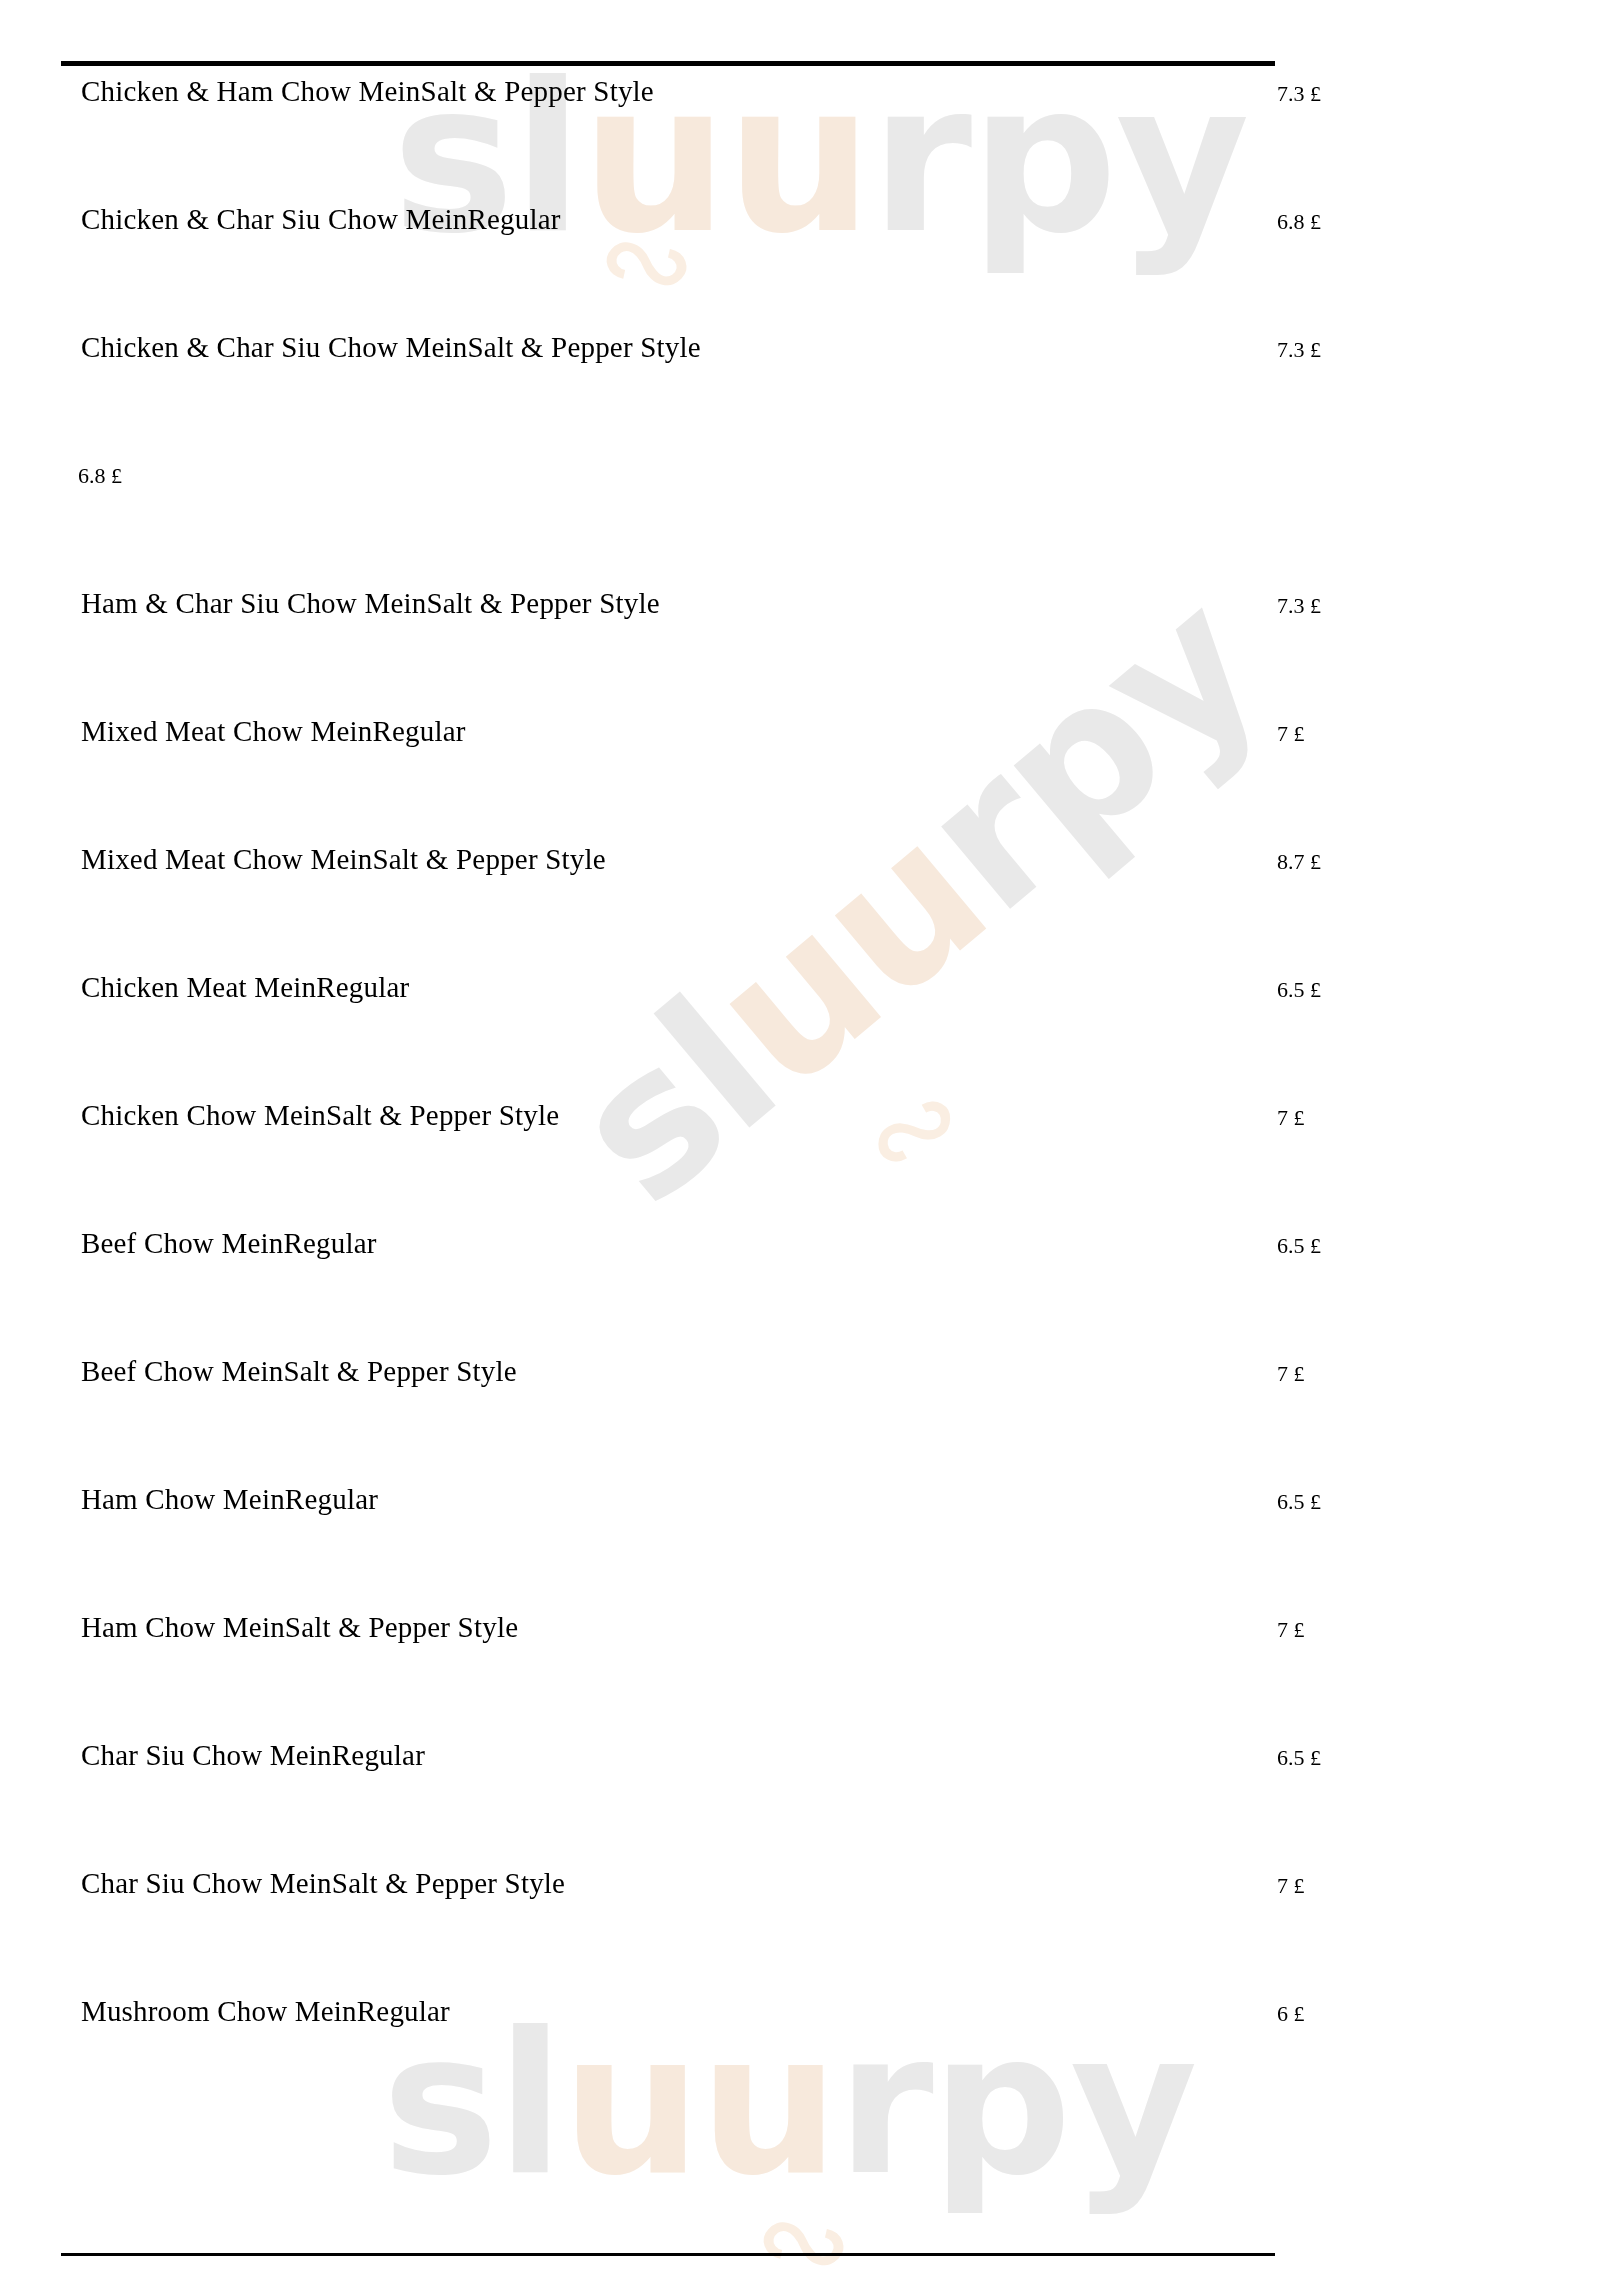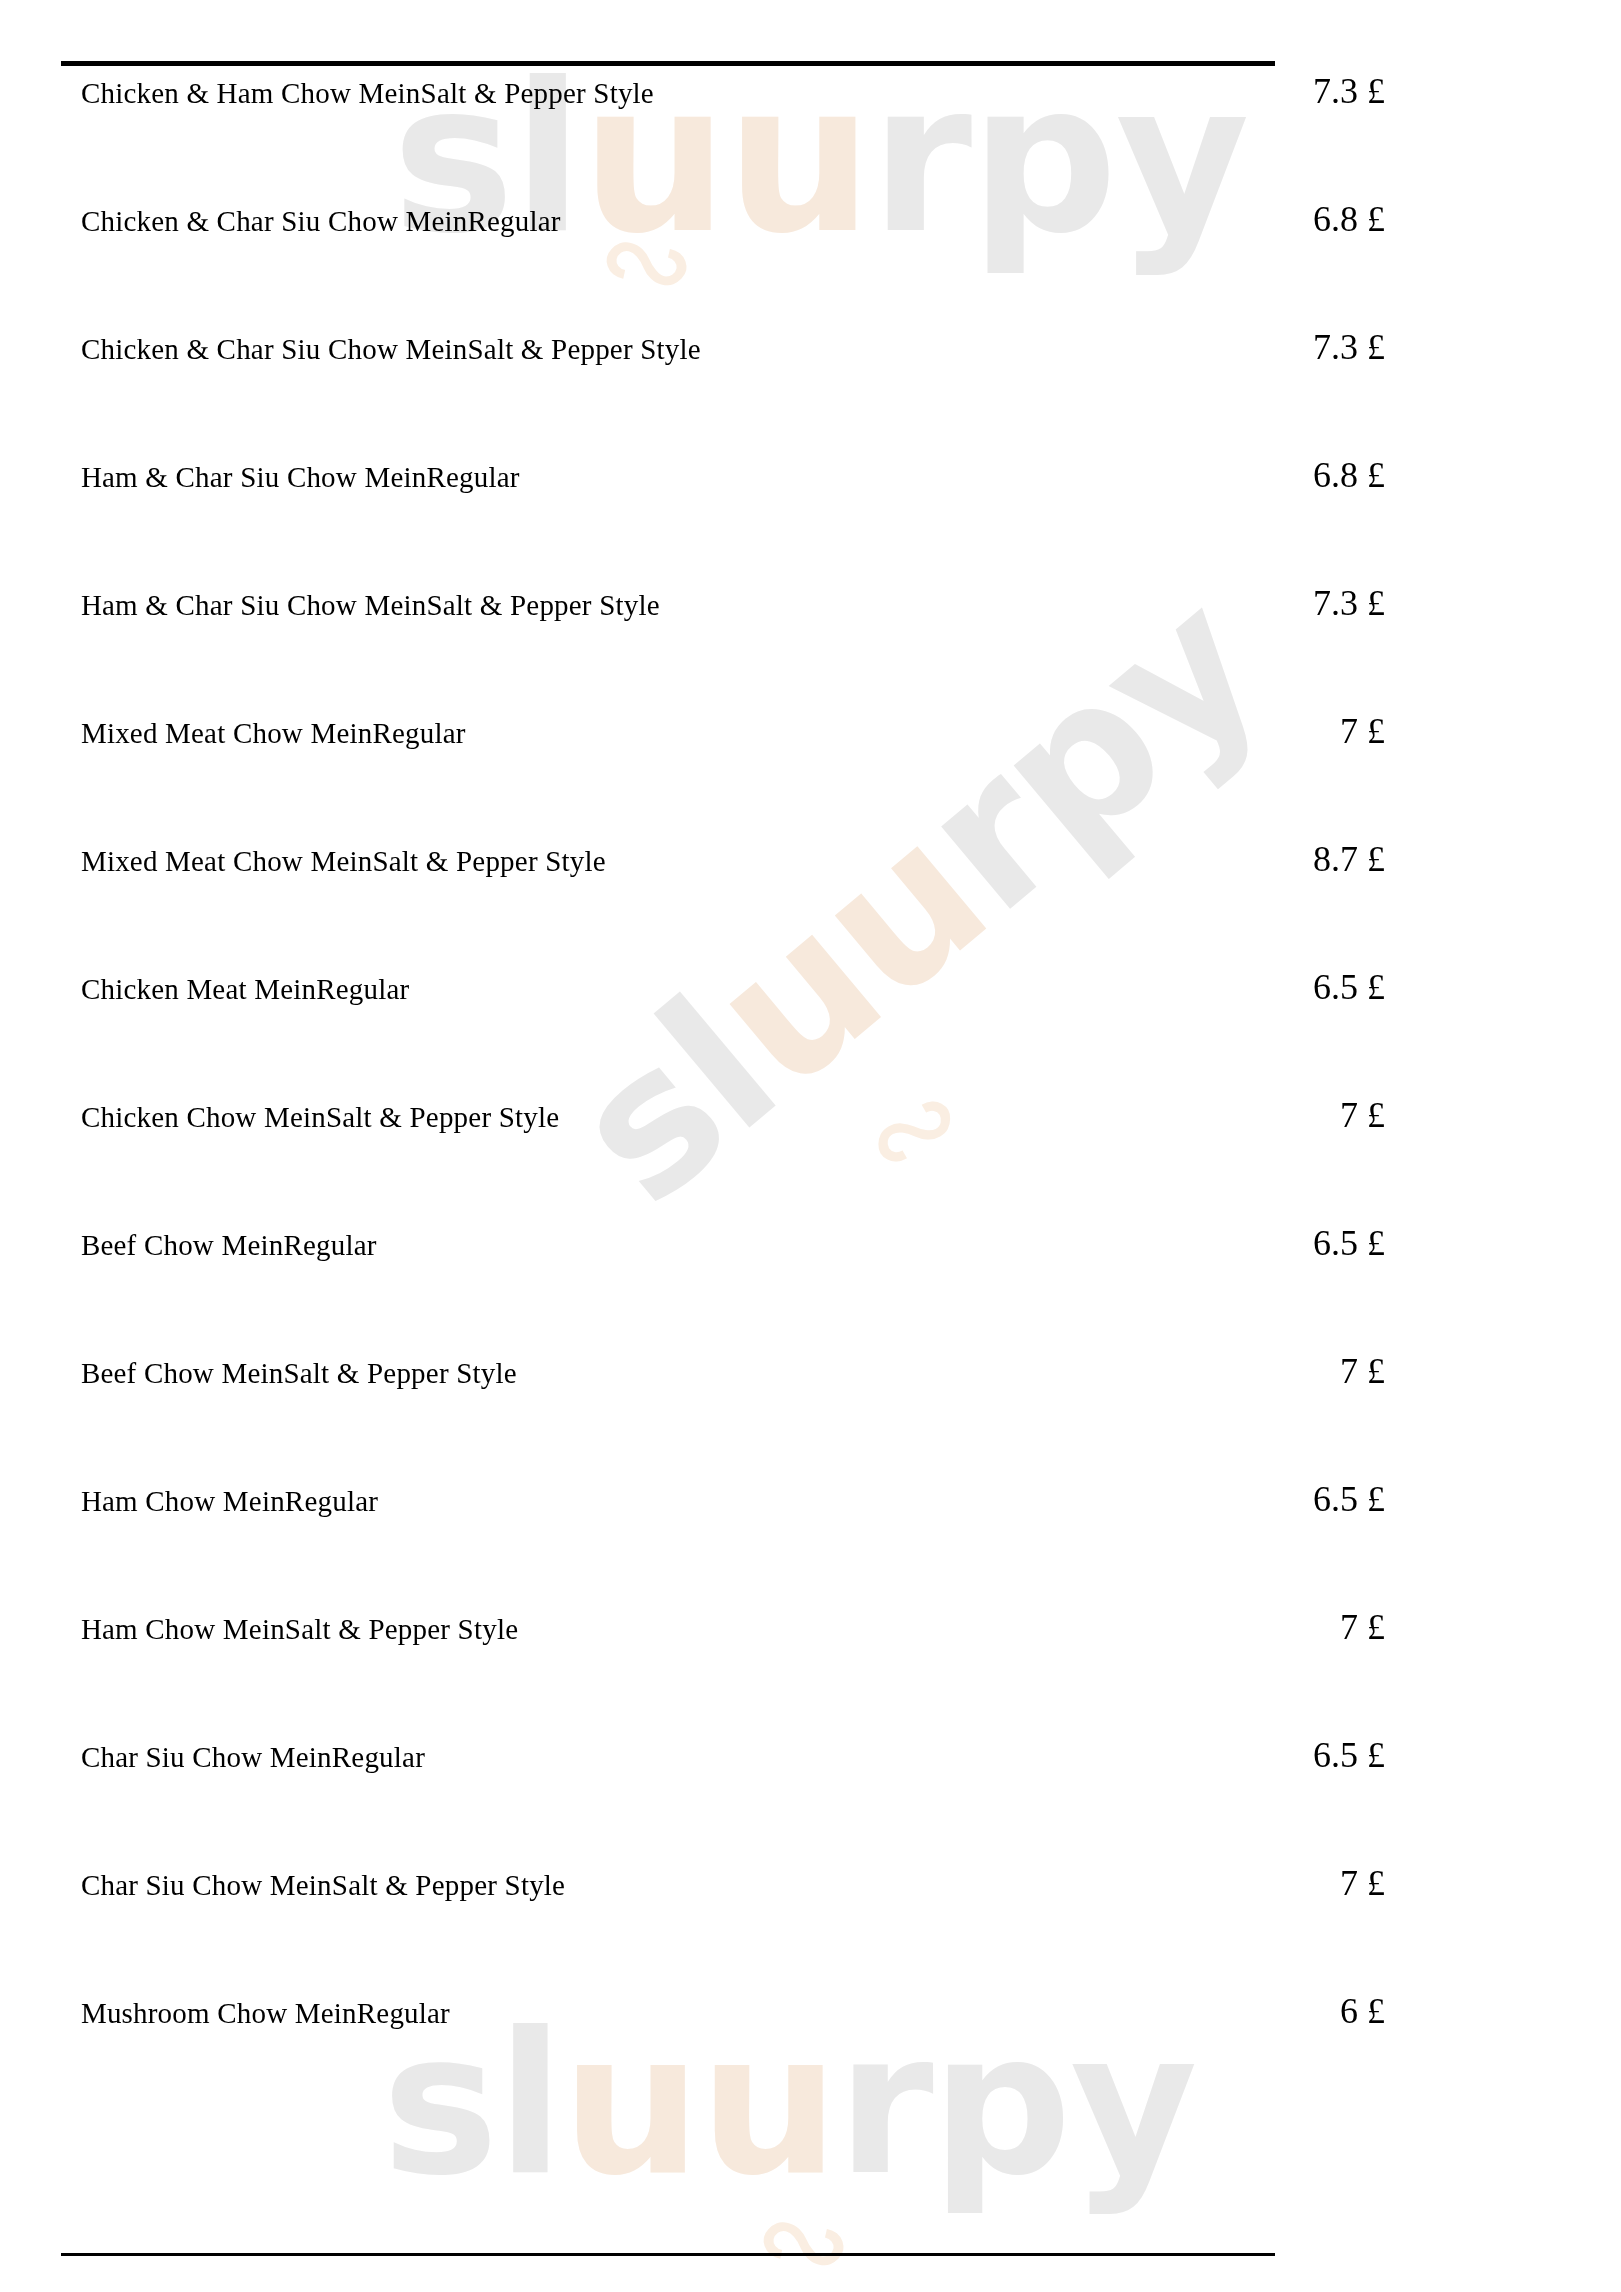--- a/index.html
+++ b/index.html
@@ -100,24 +100,24 @@
     justify-content: space-between;
     height: 128px;
   }
   .item-name {
     font-size: 29px;
     line-height: 35px;
     letter-spacing: 0.2px;
     padding-left: 2.9px;
   }
   .item-price {
-    font-size: 36px;
+    font-size: 22px;
     line-height: 35px;
     white-space: nowrap;
-    text-align: right;
+    text-align: left;
     min-width: 108px;
     padding-right: 5.9px;
   }
 </style>
 </head>
 <body>
 
 <div class="watermark-layer">
   <div class="wm wm-1"><span>sl</span><span class="u">uu</span><span>rpy</span></div>
   <div class="swoosh sw-1">∾</div>
@@ -137,21 +137,20 @@
     </div>
     <div class="menu-row">
       <div class="item-name">Chicken &amp; Char Siu Chow MeinRegular</div>
       <div class="item-price">6.8 £</div>
     </div>
     <div class="menu-row">
       <div class="item-name">Chicken &amp; Char Siu Chow MeinSalt &amp; Pepper Style</div>
       <div class="item-price">7.3 £</div>
     </div>
     <div class="menu-row">
-      <div class="item-name">Ham &amp; Char Siu Chow MeinRegular</div>
       <div class="item-price">6.8 £</div>
     </div>
     <div class="menu-row">
       <div class="item-name">Ham &amp; Char Siu Chow MeinSalt &amp; Pepper Style</div>
       <div class="item-price">7.3 £</div>
     </div>
     <div class="menu-row">
       <div class="item-name">Mixed Meat Chow MeinRegular</div>
       <div class="item-price">7 £</div>
     </div>

